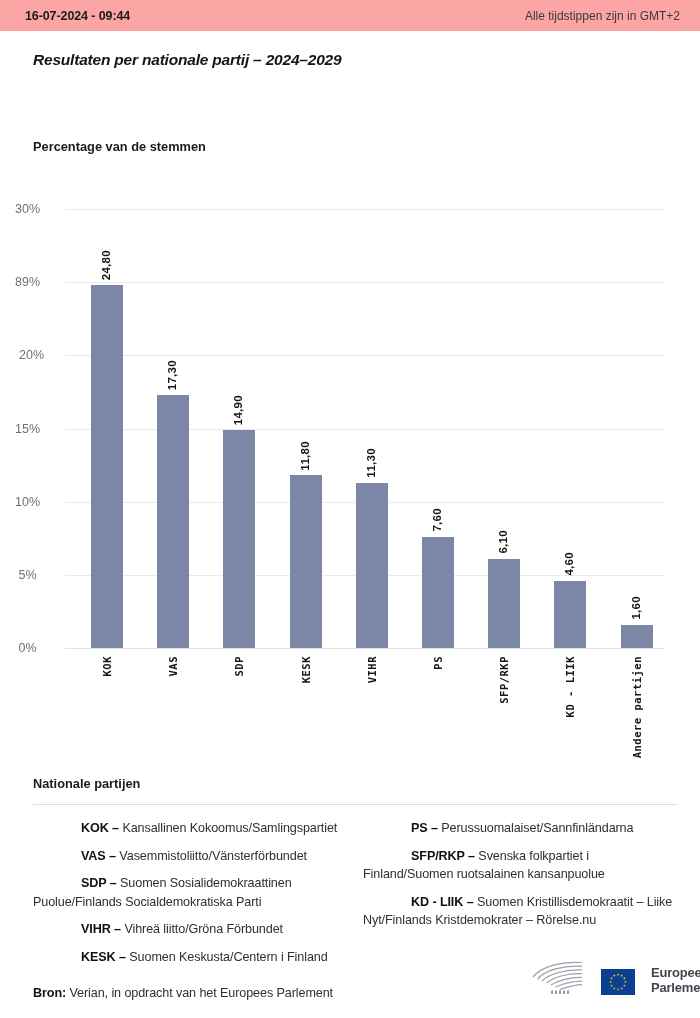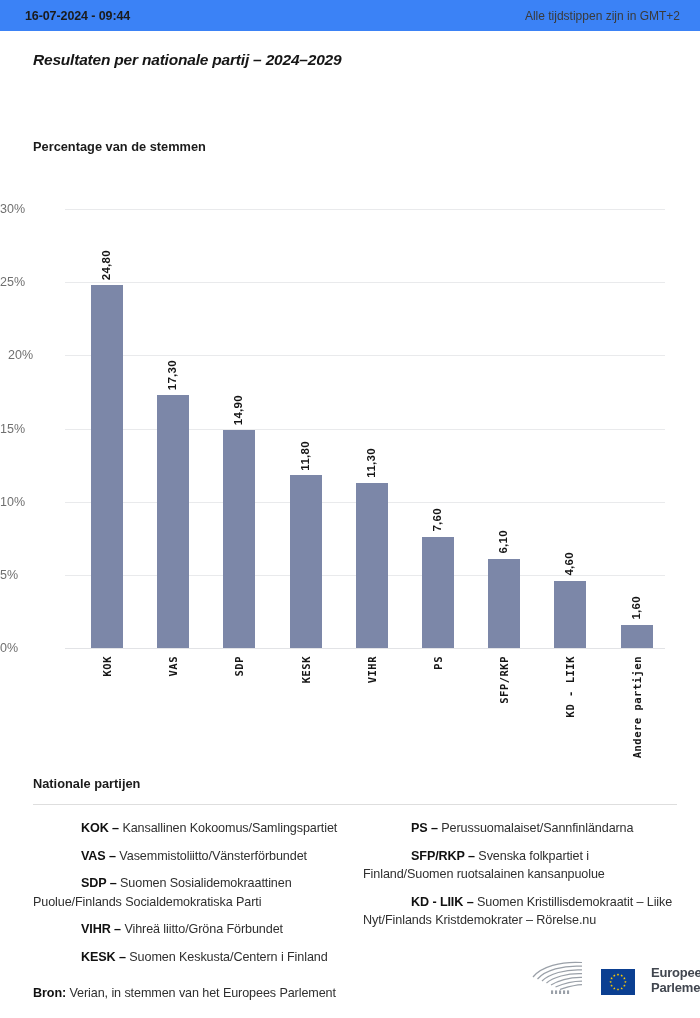--- a/index.html
+++ b/index.html
@@ -10,21 +10,21 @@
     background:#ffffff;
     font-family:"Liberation Sans", sans-serif;
     color:#1b1b1b;
     overflow:hidden;
     position:relative;
   }
 
   
   #topbar{
     height:31px; width:700px;
-    background:#3b82f6;
+    background:#fca5a5;
     display:flex; align-items:center; justify-content:space-between;
     padding:0 20px 0 25px;
   }
   #topbar .ts{ font-size:12.5px; font-weight:bold; letter-spacing:-.1px; color:#1b1b1b; }
   #topbar .tz{ font-size:12px; color:#3a3a3a; }
 
   
   #titles{ padding:20px 0 0 33px;font-style:italic; }
   #chart-title{ font-size:15.5px; font-weight:bold; letter-spacing:-.2px; color:#161616; }
   #chart-subtitle{ font-size:14.5px; color:#2b2b2b; margin-top:12px; letter-spacing:-.1px; }
@@ -39,21 +39,21 @@
   #plot{
     position:absolute; left:0; top:0;
     width:700px; height:1018px; pointer-events:none;
   }
   .gridline{
     position:absolute; left:65px; width:600px; height:1px;
     background:#e9eaec;
   }
   .gridline.base{ background:#e2e3e6; }
   .ytick{
-    position:absolute; left:0; width:55px; text-align:left;
+    position:absolute; left:0; width:55px; text-align:center;
     font-size:12.5px; color:#707070; transform:translateY(-50%);
   }
 
   .bar{
     position:absolute;
     width:32px;
     background:#7c87a8;
   }
   .barval{
     position:absolute;
@@ -126,21 +126,21 @@
     <div class="ytick" style="top: 648px;">0%</div>
     <div class="gridline" style="top: 574.833px;"></div>
     <div class="ytick" style="top: 574.833px;">5%</div>
     <div class="gridline" style="top: 501.667px;"></div>
     <div class="ytick" style="top: 501.667px;">10%</div>
     <div class="gridline" style="top: 428.5px;"></div>
     <div class="ytick" style="top: 428.5px;">15%</div>
     <div class="gridline" style="top: 355.333px;"></div>
     <div class="ytick" style="top: 355.333px; padding-left: 8px;">20%</div>
     <div class="gridline" style="top: 282.167px;"></div>
-    <div class="ytick" style="top: 282.167px;">25%</div>
+    <div class="ytick" style="top: 282.167px;">89%</div>
     <div class="gridline" style="top: 209px;"></div>
     <div class="ytick" style="top: 209px;">30%</div>
     <div class="bar" style="left: 91px; top: 285.093px; height: 362.907px; background: rgb(124, 135, 168); pointer-events: auto;"></div>
     <div class="barval" style="left: 100px; top: auto; bottom: 737.907px;">24,80</div>
     <div class="barcat" style="left: 101px; top: 656px;">KOK</div>
     <div class="bar" style="left: 157.2px; top: 394.843px; height: 253.157px; background: rgb(124, 135, 168); pointer-events: auto;"></div>
     <div class="barval" style="left: 166.2px; top: auto; bottom: 628.157px;">17,30</div>
     <div class="barcat" style="left: 167.2px; top: 656px;">VAS</div>
     <div class="bar" style="left: 223.4px; top: 429.963px; height: 218.037px; background: rgb(124, 135, 168); pointer-events: auto;"></div>
     <div class="barval" style="left: 232.4px; top: auto; bottom: 593.037px;">14,90</div>
@@ -179,21 +179,21 @@
     <div id="legend-col-right">
         <div class="legend-item"><b>PS –</b><span> Perussuomalaiset/Sannfinländarna</span></div>
         <div class="legend-item"><b>SFP/RKP –</b><span> Svenska folkpartiet i Finland/Suomen ruotsalainen kansanpuolue</span></div>
         <div class="legend-item"><b>KD - LIIK –</b><span> Suomen Kristillisdemokraatit – Liike Nyt/Finlands Kristdemokrater – Rörelse.nu</span></div>
       </div>
   </div>
 </div>
 
 <div id="source">
   <b>Bron:</b>
-  <span>Verian, in stemmen van het Europees Parlement</span>
+  <span>Verian, in opdracht van het Europees Parlement</span>
 </div>
 
 <div id="ep-logo">
   <svg class="hemicycle" viewBox="0 0 58 36">
     <g fill="none" stroke="#9aa0a8" stroke-width="1.25">
       <path d="M55 3.5 C34 2 14 8 6 18"></path>
       <path d="M55 7.2 C36 6 18 11.5 10.5 20"></path>
       <path d="M55 10.9 C38 10 22 15 15 22"></path>
       <path d="M55 14.6 C40 14 26 18.5 19.5 24"></path>
       <path d="M55 18.3 C42 18 30 22 24 26"></path>

